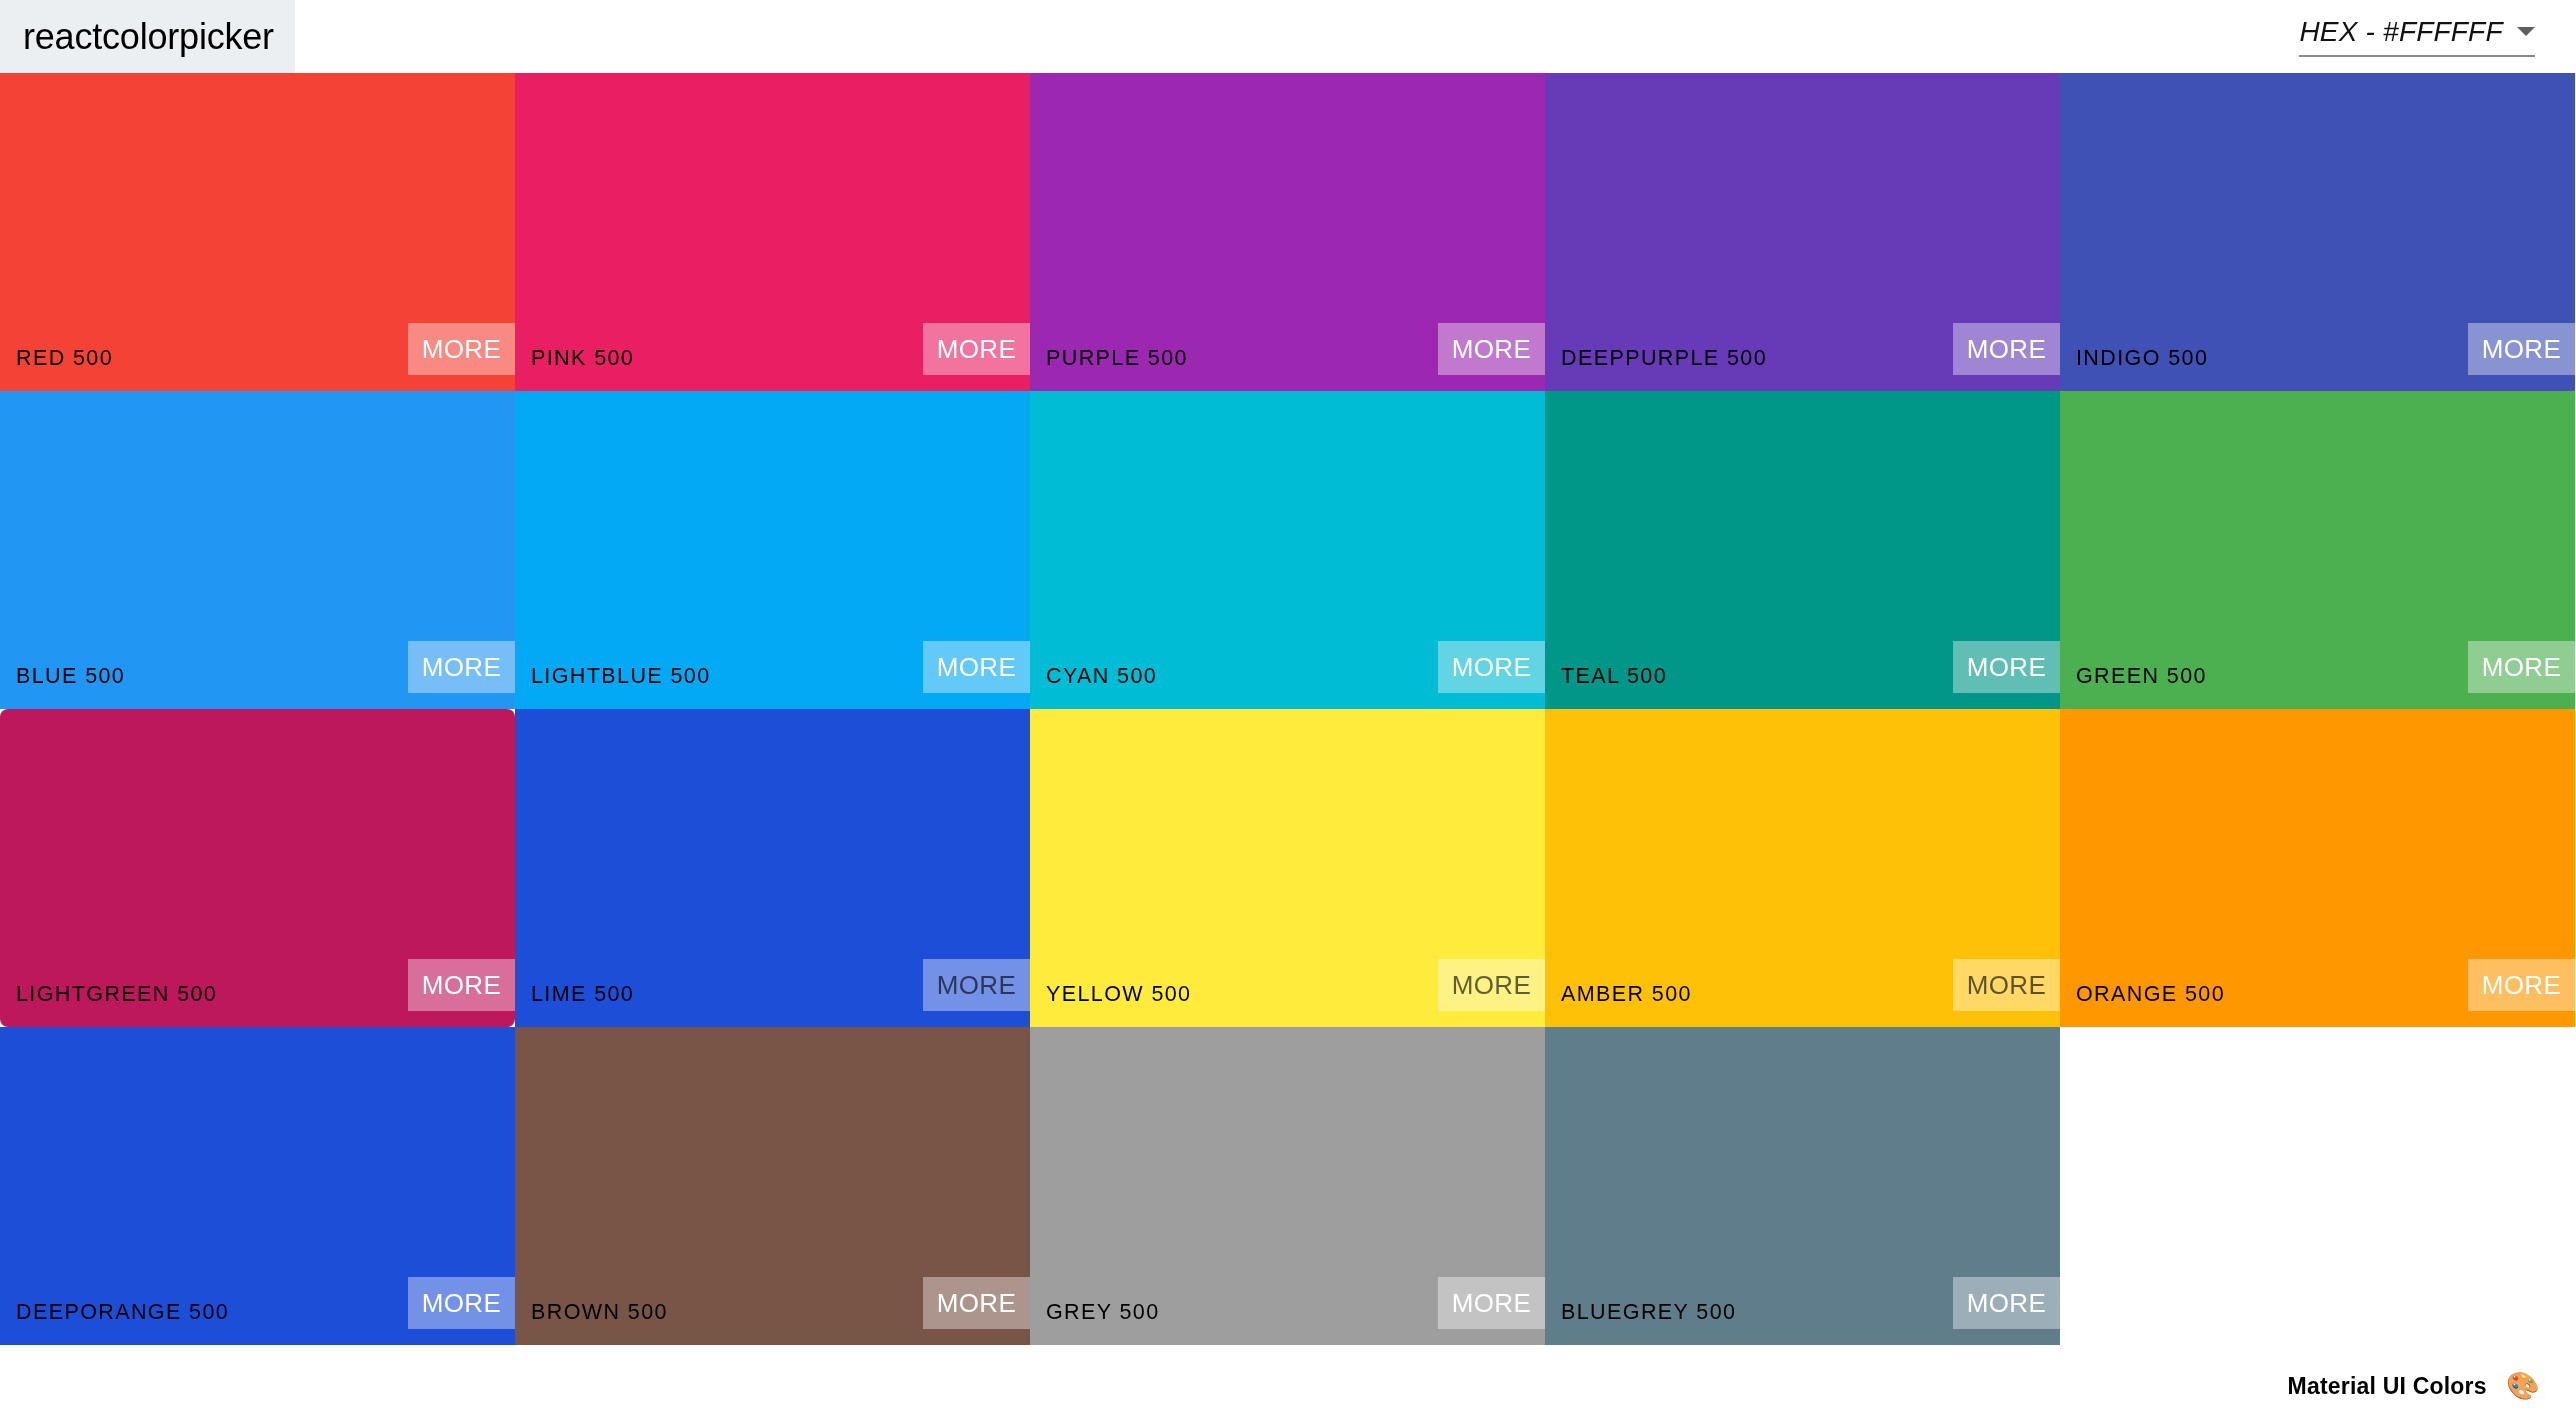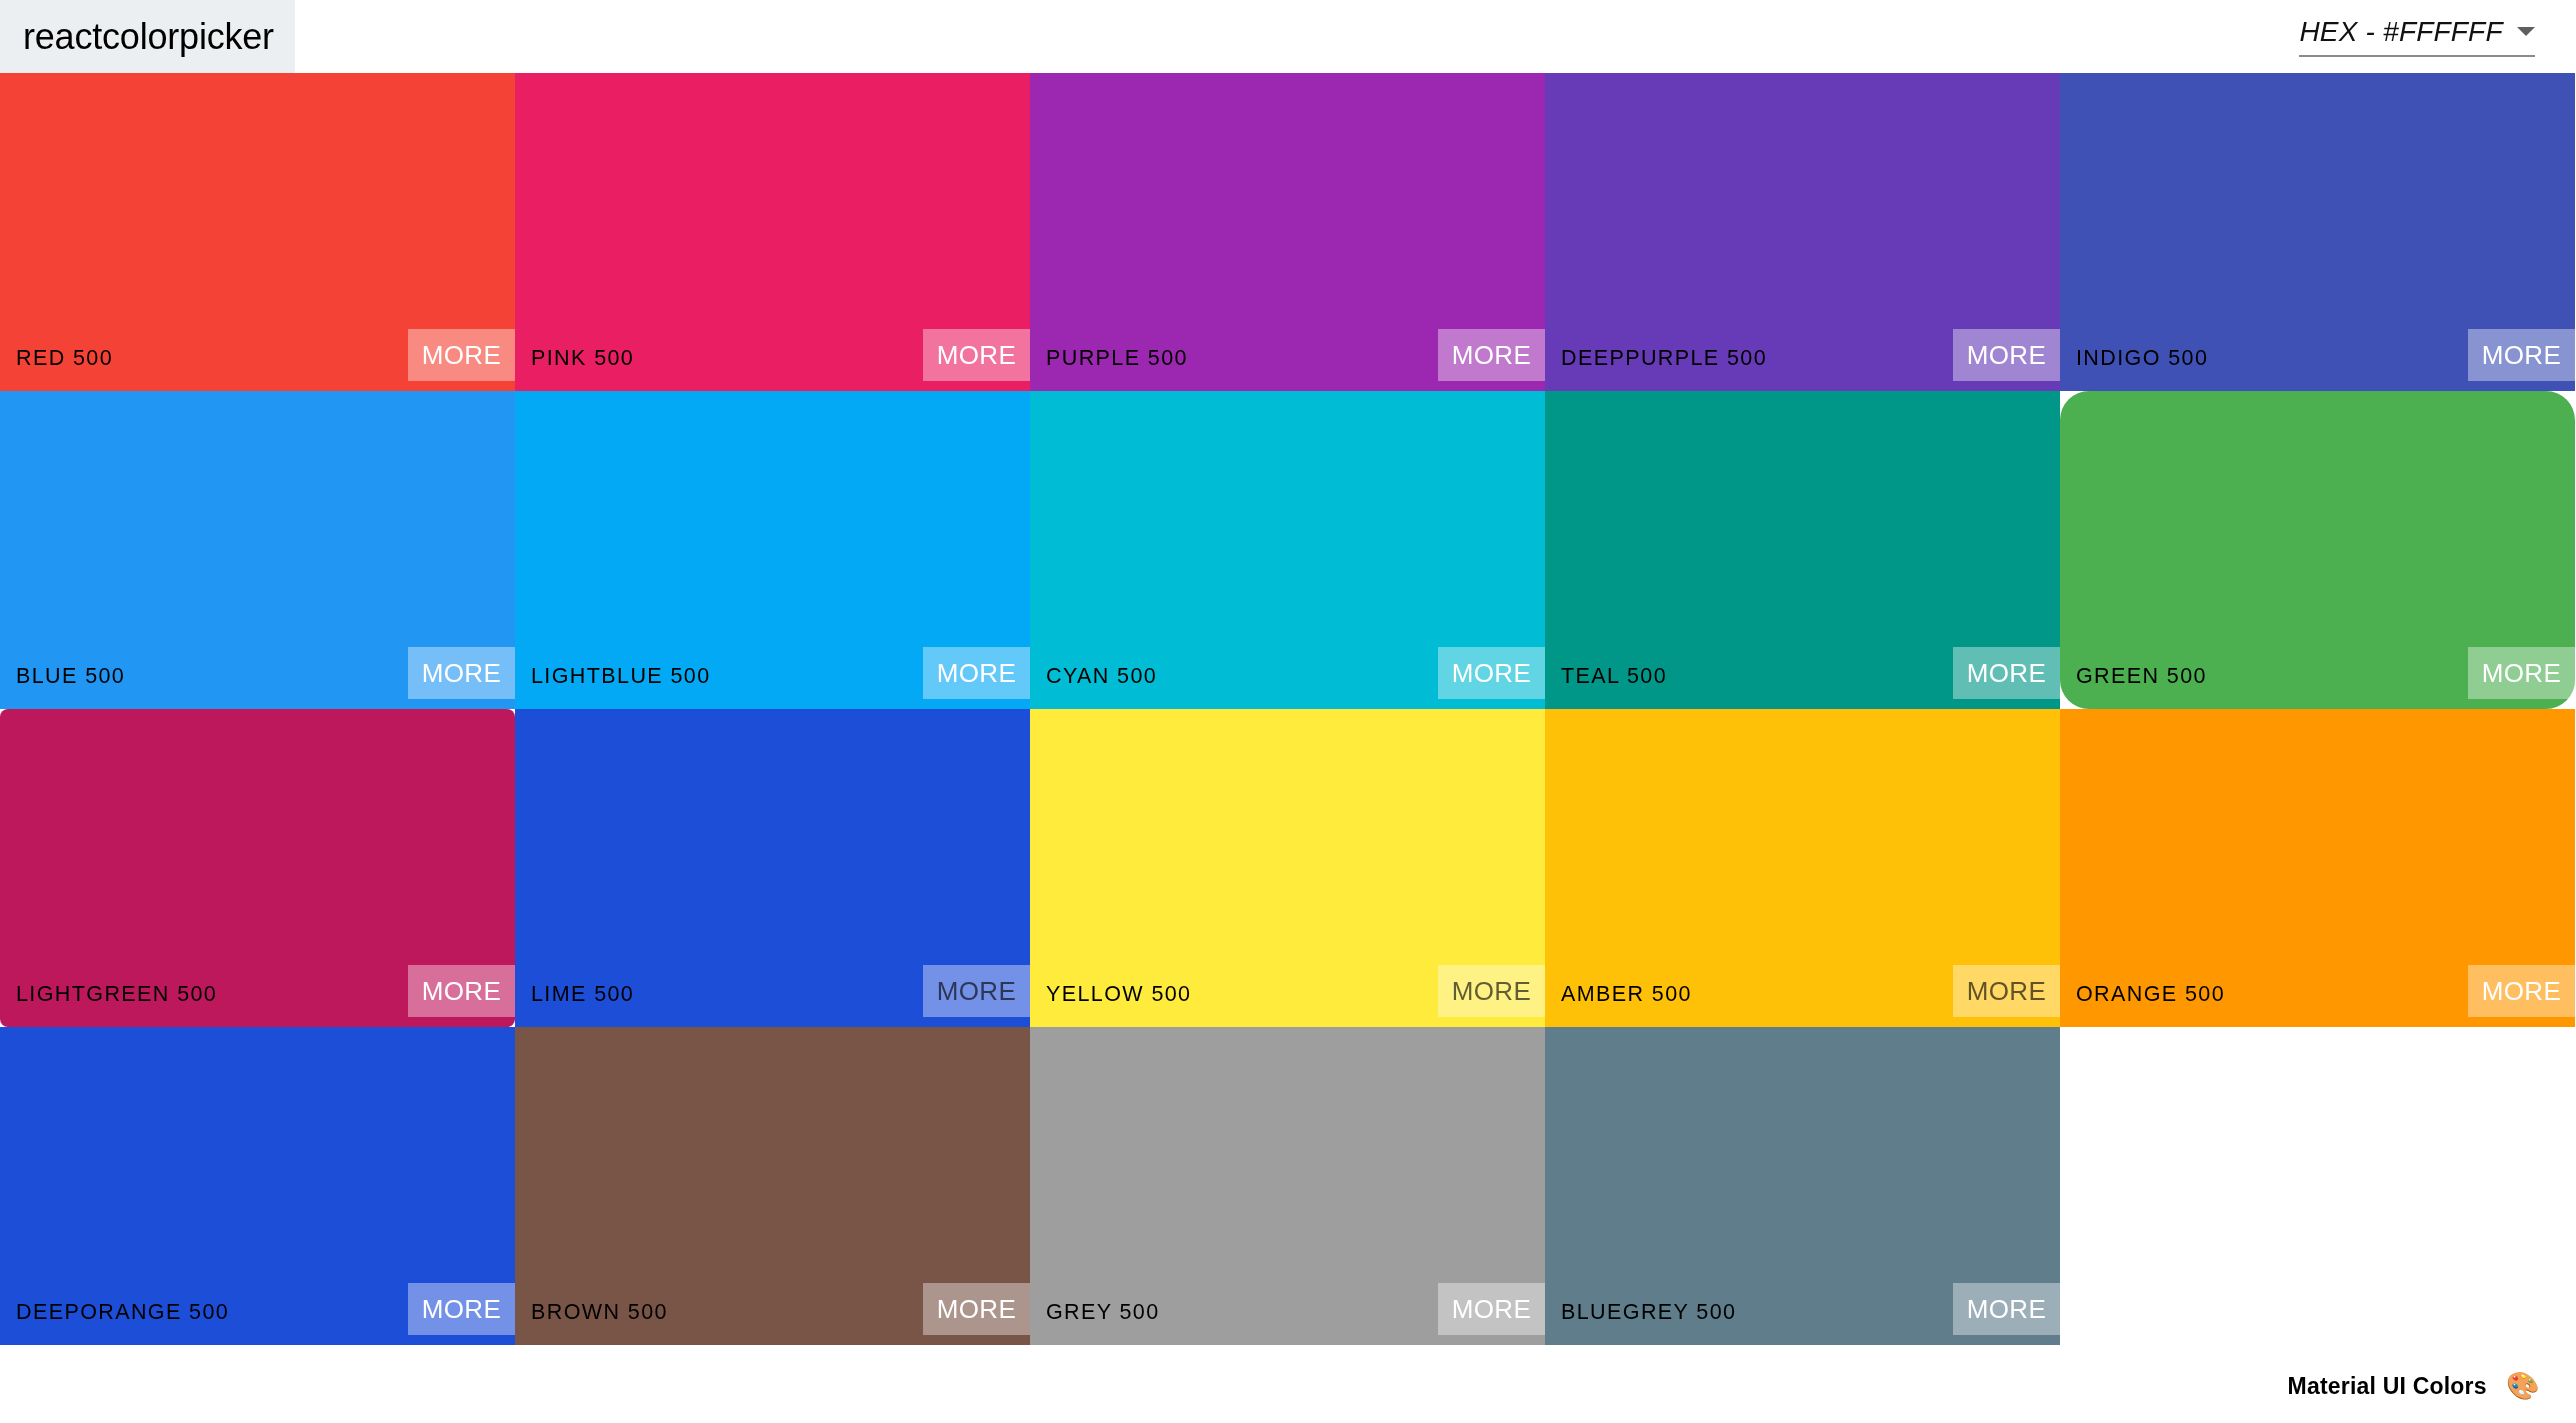--- a/index.html
+++ b/index.html
@@ -143,21 +143,21 @@
     font-size: 21.5px;
     letter-spacing: 1.4px;
     text-transform: uppercase;
     font-family: "Liberation Sans", sans-serif;
     white-space: nowrap;
     pointer-events: none;
   }
   .color-box-more {
     position: absolute;
     right: 0;
-    bottom: 10px;
+    bottom: 16px;
     width: 107px;
     height: 52px;
     display: flex;
     align-items: center;
     justify-content: center;
     font-size: 26px;
     letter-spacing: 0.4px;
     background: rgba(255,255,255,0.38);
   }
   .dark-text .color-box-label { color: #000000; }
@@ -246,21 +246,21 @@
         <span class="color-box-more">MORE</span>
       </div>
       <div class="color-box light-text" style="background: rgb(0, 188, 212);">
         <span class="color-box-label">CYAN 500</span>
         <span class="color-box-more">MORE</span>
       </div>
       <div class="color-box light-text" style="background: rgb(0, 150, 136);">
         <span class="color-box-label">TEAL 500</span>
         <span class="color-box-more">MORE</span>
       </div>
-      <div class="color-box light-text" style="background: rgb(76, 175, 80); border-radius: 29px;">
+      <div class="color-box light-text" style="background: rgb(76, 175, 80);">
         <span class="color-box-label">GREEN 500</span>
         <span class="color-box-more">MORE</span>
       </div>
       <div class="color-box light-text" style="background: #be185d; border-radius: 8px;">
         <span class="color-box-label">LIGHTGREEN 500</span>
         <span class="color-box-more">MORE</span>
       </div>
       <div class="color-box dark-text" style="background: #1d4ed8;">
         <span class="color-box-label">LIME 500</span>
         <span class="color-box-more">MORE</span>

